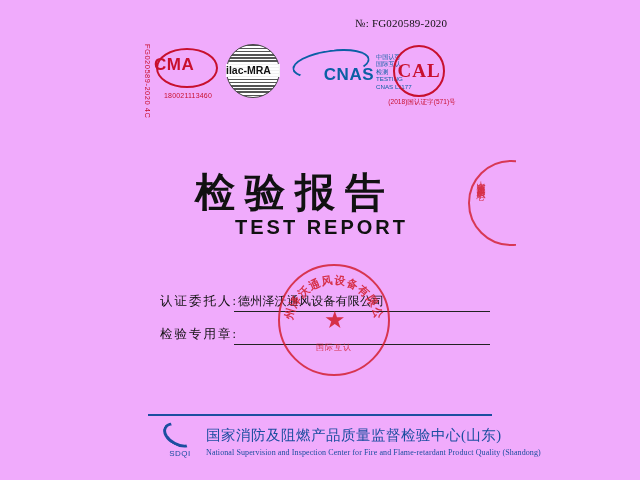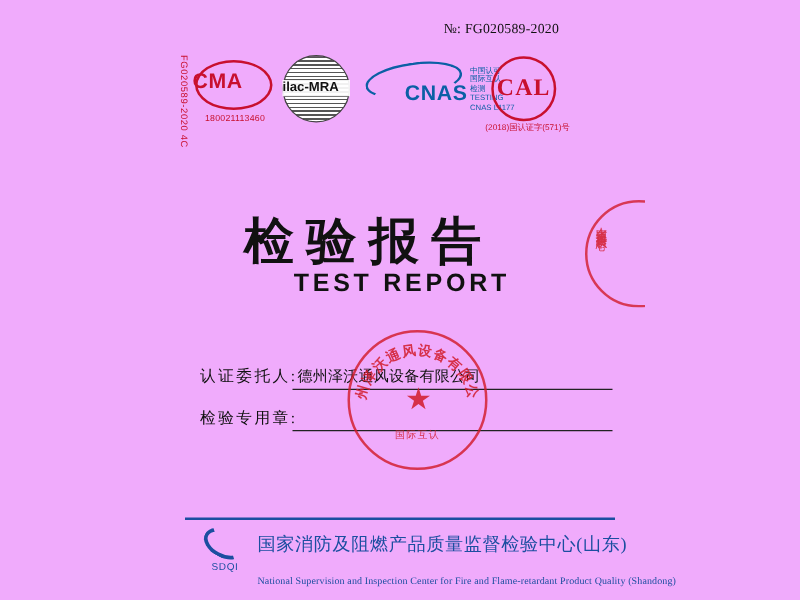--- a/index.html
+++ b/index.html
@@ -394,21 +394,20 @@
     white-space: nowrap;
   }
   .footer-en {
     position: absolute;
     left: 206px;
     top: 448px;
     font-size: 8px;
     color: #1b4ea0;
     letter-spacing: 0.1px;
     white-space: nowrap;
-    margin-top: 12px;
   }
 </style>
 </head>
 <body>
 
 <div class="page">
 
   <div class="report-no">
     <span>№:</span>
     <span>FG020589-2020</span>

